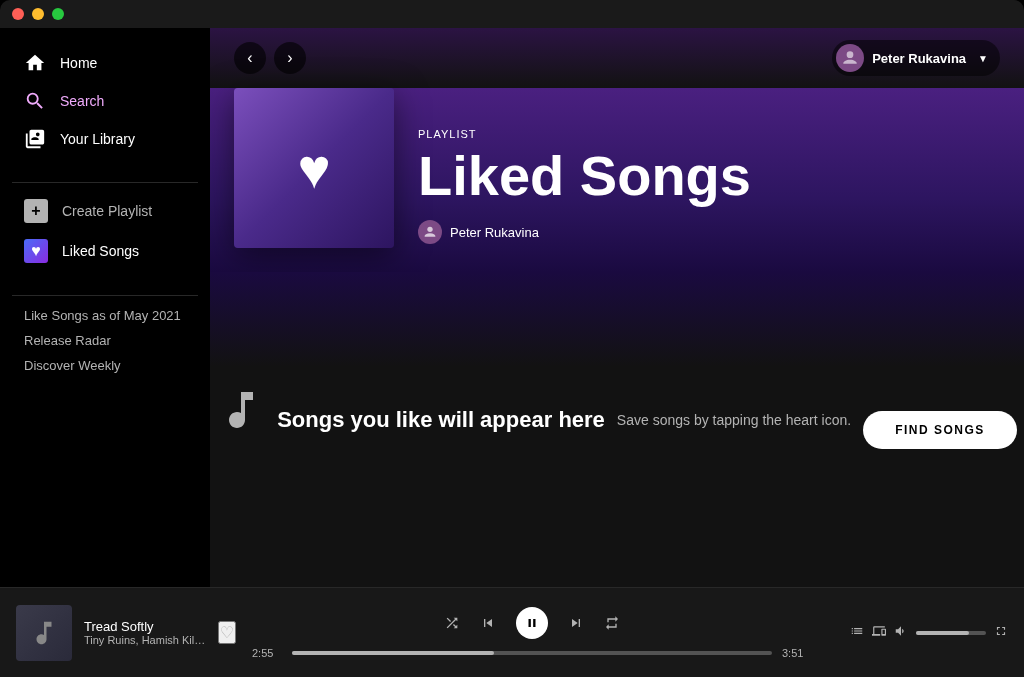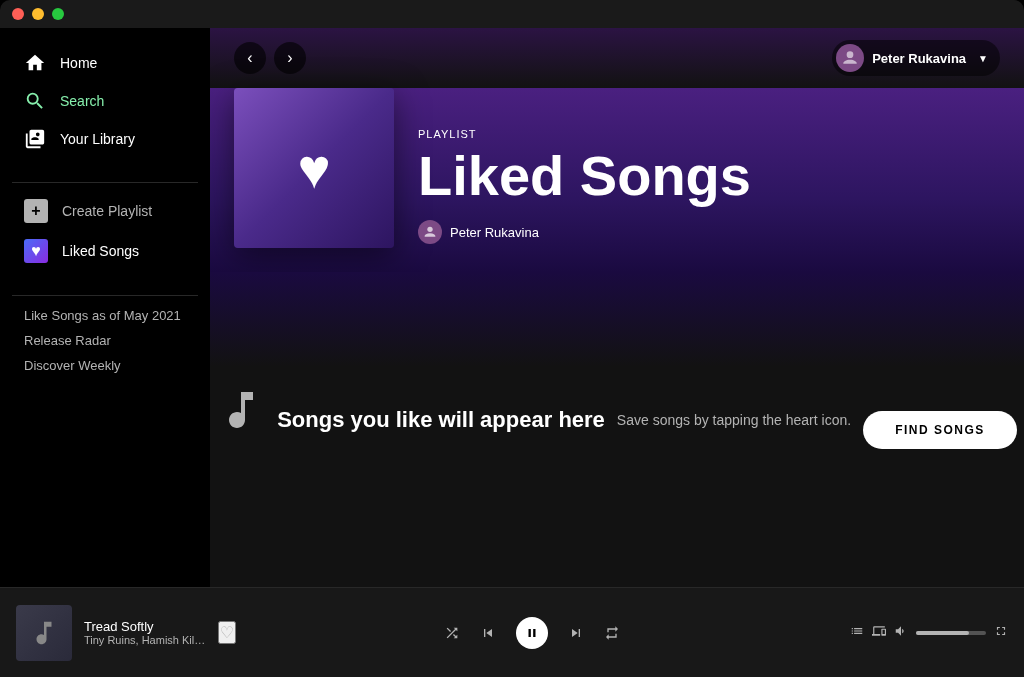--- a/index.html
+++ b/index.html
@@ -53,21 +53,21 @@
       padding: 0 12px;
       margin-bottom: 16px;
     }
     .nav-item {
       display: flex;
       align-items: center;
       gap: 14px;
       padding: 8px 12px;
       border-radius: 4px;
       cursor: pointer;
-      color: #86efac;
+      color: #f0abfc;
       font-size: 14px;
       font-weight: 500;
       text-decoration: none;
     }
     .nav-item.active { color: #fff; }
     .nav-icon {
       width: 22px; height: 22px;
       display: flex; align-items: center; justify-content: center;
     }
 
@@ -571,20 +571,27 @@
         <svg width="16" height="16" viewBox="0 0 24 24" fill="currentColor">
             <path d="M6 18l8.5-6L6 6v12zM16 6v12h2V6h-2z"></path>
           </svg>
       </button>
       <button class="ctrl-btn">
         <svg width="16" height="16" viewBox="0 0 24 24" fill="currentColor">
             <path d="M7 7h10v3l4-4-4-4v3H5v6h2V7zm10 10H7v-3l-4 4 4 4v-3h12v-6h-2v4z"></path>
           </svg>
       </button>
     </div>
+    <div class="progress-bar-container">
+      <span class="time-label">2:55</span>
+      <div class="progress-track">
+        <div class="progress-fill" style="width: 42%"></div>
+      </div>
+      <span class="time-label">3:51</span>
+    </div>
   </div>
 
   <div class="right-controls">
     <button class="icon-btn">
       <svg width="14" height="14" viewBox="0 0 24 24" fill="currentColor">
           <path d="M3 13h2v-2H3v2zm0 4h2v-2H3v2zm0-8h2V7H3v2zm4 4h14v-2H7v2zm0 4h14v-2H7v2zM7 7v2h14V7H7z"></path>
         </svg>
     </button>
     <button class="icon-btn">
       <svg width="14" height="14" viewBox="0 0 24 24" fill="currentColor">

